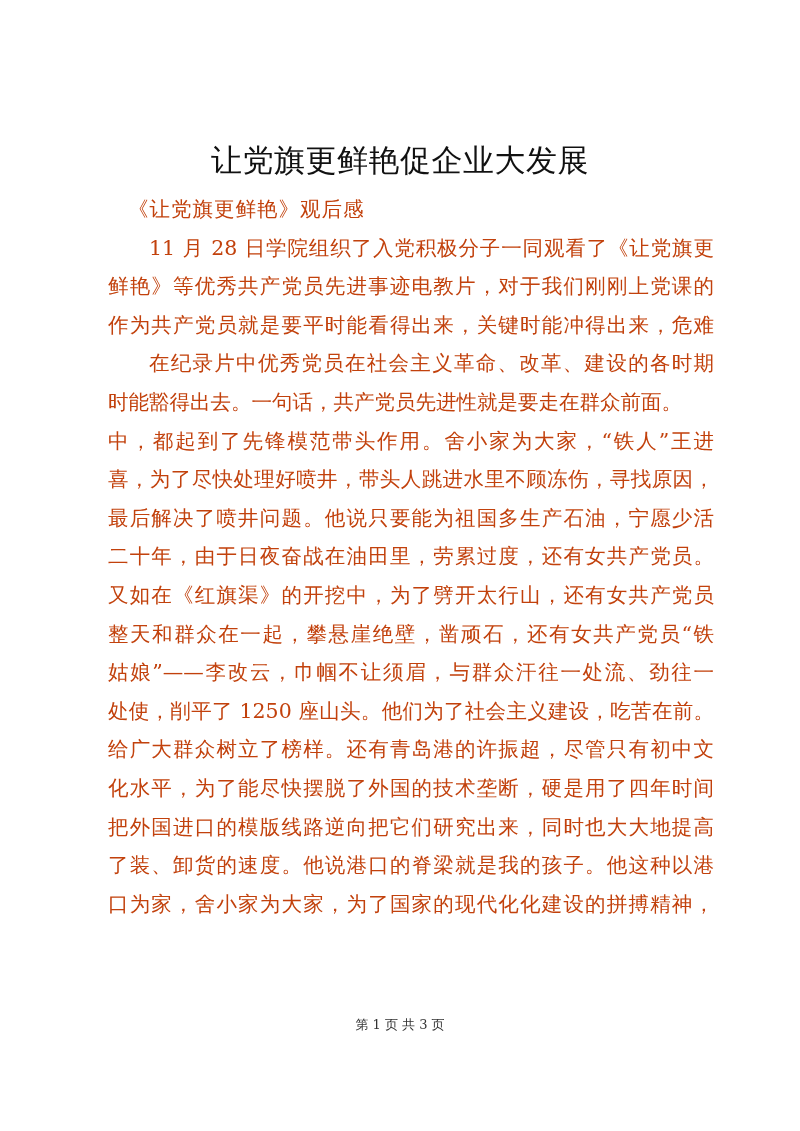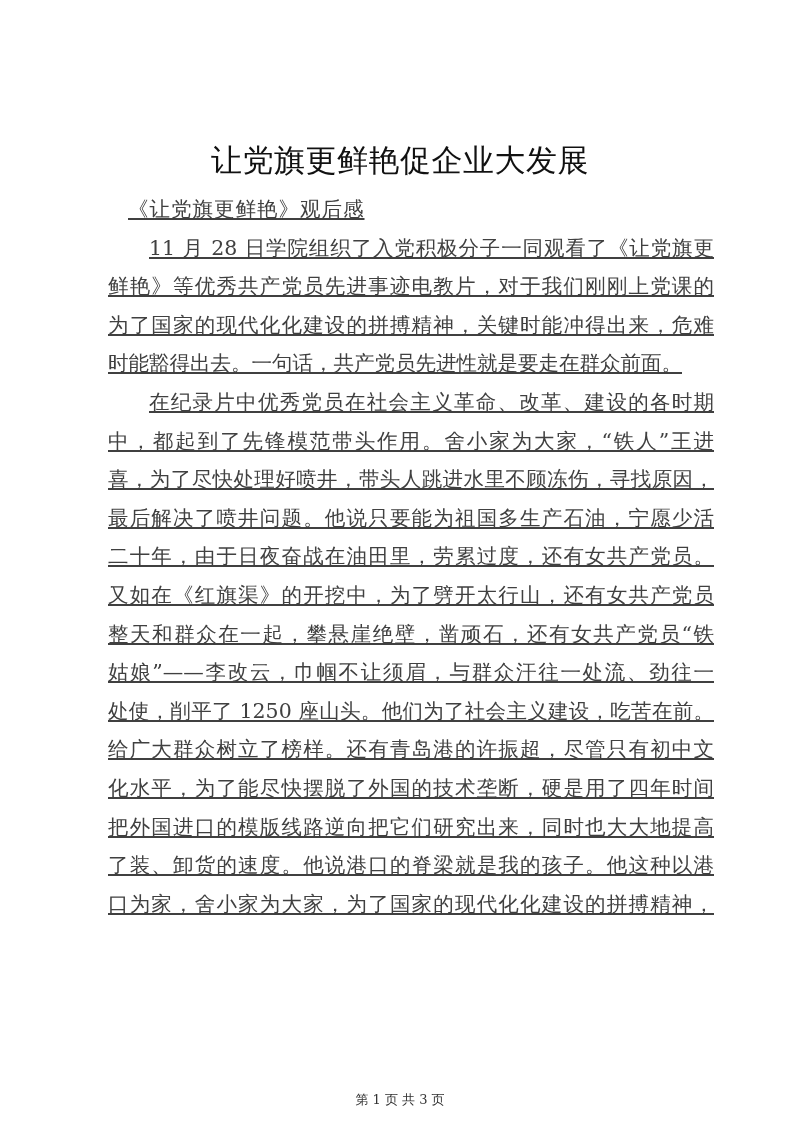--- a/index.html
+++ b/index.html
@@ -4,40 +4,40 @@
 <style>
   html, body { margin: 0; padding: 0; background: #ffffff; }
   body { width: 800px; height: 1131px; position: relative; overflow: hidden;
          font-family: "DejaVu Serif", "Liberation Serif", serif; color: #1a1a1a; }
   .page { position: absolute; left: 0; top: 0; width: 800px; height: 1131px; background: #fff; }
   .title { position: absolute; top: 138px; left: 0; width: 800px; text-align: center;
            font-family: "DejaVu Sans", "Liberation Sans", sans-serif;
            font-size: 31px; font-weight: normal; color: #111; letter-spacing: 0.5px; line-height: 44px; margin: 0; }
   .body { position: absolute; left: 108px; top: 190px; width: 606px; }
   .line { height: 38.6px; line-height: 38.6px; font-size: 20.5px; white-space: nowrap;
-          text-align: justify; text-align-last: justify; color: #404040; text-decoration: underline; }
+          text-align: justify; text-align-last: justify; color: #c2410c; }
   .line.indent { padding-left: 41px; }
   .line.last { text-align-last: left; }
   .line.sub { text-align-last: left; padding-left: 20px; letter-spacing: 1px; }
-  .footer { position: absolute; top: 1091px; left: 0; width: 800px; text-align: center;
+  .footer { position: absolute; top: 1016px; left: 0; width: 800px; text-align: center;
             font-size: 13px; color: #333; }
 </style>
 </head>
 <body>
 
 <div class="page">
   <h1 class="title">让党旗更鲜艳促企业大发展</h1>
 
   <div class="body">
     <div class="line sub">《让党旗更鲜艳》观后感</div>
     <div class="line indent">11 月 28 日学院组织了入党积极分子一同观看了《让党旗更</div>
     <div class="line">鲜艳》等优秀共产党员先进事迹电教片，对于我们刚刚上党课的</div>
-    <div class="line">为了国家的现代化化建设的拼搏精神，关键时能冲得出来，危难</div>
+    <div class="line">作为共产党员就是要平时能看得出来，关键时能冲得出来，危难</div>
+    <div class="line indent">在纪录片中优秀党员在社会主义革命、改革、建设的各时期</div>
     <div class="line last">时能豁得出去。一句话，共产党员先进性就是要走在群众前面。</div>
-    <div class="line indent">在纪录片中优秀党员在社会主义革命、改革、建设的各时期</div>
     <div class="line">中，都起到了先锋模范带头作用。舍小家为大家，“铁人”王进</div>
     <div class="line">喜，为了尽快处理好喷井，带头人跳进水里不顾冻伤，寻找原因，</div>
     <div class="line">最后解决了喷井问题。他说只要能为祖国多生产石油，宁愿少活</div>
     <div class="line">二十年，由于日夜奋战在油田里，劳累过度，还有女共产党员。</div>
     <div class="line">又如在《红旗渠》的开挖中，为了劈开太行山，还有女共产党员</div>
     <div class="line">整天和群众在一起，攀悬崖绝壁，凿顽石，还有女共产党员“铁</div>
     <div class="line">姑娘”——李改云，巾帼不让须眉，与群众汗往一处流、劲往一</div>
     <div class="line">处使，削平了 1250 座山头。他们为了社会主义建设，吃苦在前。</div>
     <div class="line">给广大群众树立了榜样。还有青岛港的许振超，尽管只有初中文</div>
     <div class="line">化水平，为了能尽快摆脱了外国的技术垄断，硬是用了四年时间</div>

